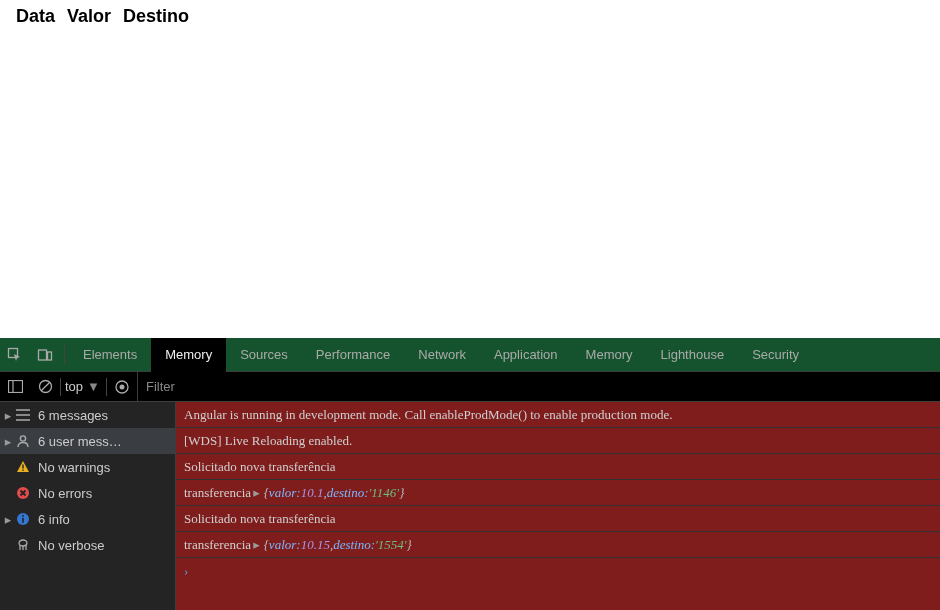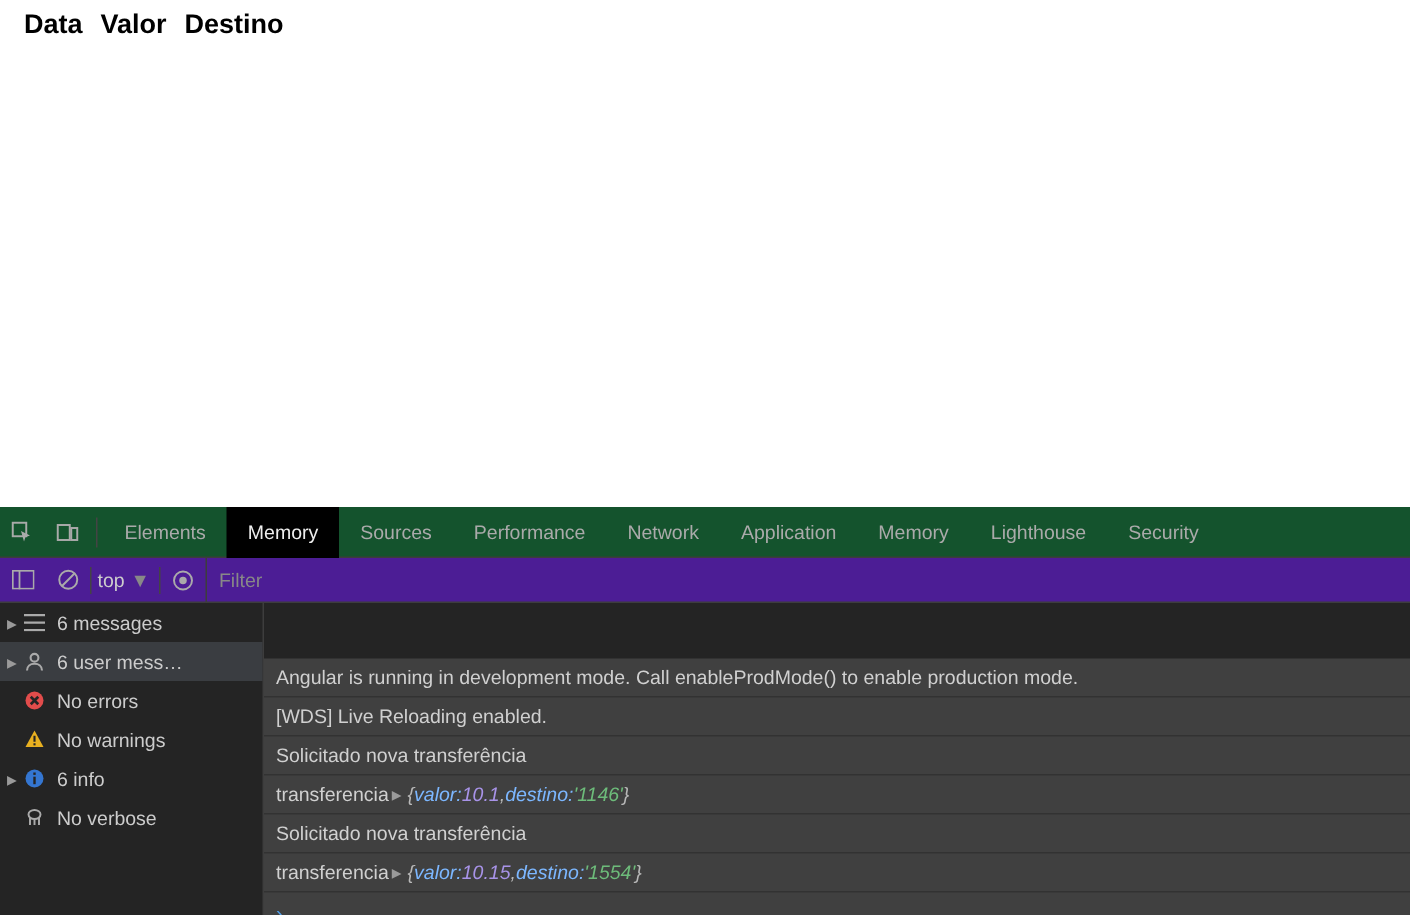--- a/index.html
+++ b/index.html
@@ -8,36 +8,36 @@
   table { border-collapse: collapse; }
   th { font-weight: bold; text-align: center; padding: 2px 6px; }
   td { padding: 1px 3px; white-space: nowrap; }
 
   .devtools { position: absolute; top: 338px; left: 0; width: 940px; height: 272px; background: #242424; color: #ccc; font-family: "Segoe UI", Arial, sans-serif; font-size: 13px; }
   .dt-tabbar { height: 34px; display: flex; align-items: center; border-bottom: 1px solid #3d3d3d; background: #14532d; }
   .dt-icon-btn { width: 30px; height: 34px; display: flex; align-items: center; justify-content: center; color: #aaa; }
   .dt-tab { padding: 0 14px; height: 34px; display: flex; align-items: center; color: #aaa; cursor: default; }
   .dt-tab.active { background: #000; color: #eee; }
 
-  .dt-toolbar { height: 30px; display: flex; align-items: center; border-bottom: 1px solid #3d3d3d; background: #4c1d95; }
+  .dt-toolbar { height: 30px; display: flex; align-items: center; border-bottom: 1px solid #3d3d3d; background: #000000; }
   .dt-tool { width: 30px; height: 30px; display: flex; align-items: center; justify-content: center; color: #aaa; }
   .dt-context { display: flex; align-items: center; color: #ccc; padding: 0 6px 0 4px; height: 30px; }
   .dt-filter-wrap { flex: 1; height: 30px; display: flex; align-items: center; border-left: 1px solid #3d3d3d; }
   .dt-filter { background: transparent; border: none; outline: none; color: #ccc; font-size: 13px; padding: 0 8px; width: 100%; height: 100%; }
   .dt-filter::placeholder { color: #888; }
 
   .dt-body { display: flex; height: 208px; }
   .dt-sidebar { width: 176px; border-right: 1px solid #3d3d3d; background: #242424; }
   .sb-row { height: 26px; display: flex; align-items: center; padding: 0 6px 0 2px; color: #ccc; font-size: 13px; }
   .sb-row.sel { background: #3a3d41; }
   .sb-arrow { width: 12px; display: inline-flex; justify-content: center; color: #9a9a9a; }
   .sb-ico { width: 18px; display: inline-flex; justify-content: center; margin-right: 6px; }
   .sb-txt { white-space: nowrap; overflow: hidden; text-overflow: ellipsis; }
 
-  .dt-log { flex: 1; background: #404040; font-family: Liberation Sans, sans-serif; font-size: 13px; overflow: hidden; margin-top: 37px; }
+  .dt-log { flex: 1; background: #7f1d1d; font-family: Liberation Serif, serif; font-size: 13px; overflow: hidden; }
   .log-row { height: 26px; display: flex; align-items: center; padding: 0 8px; border-bottom: 1px solid #323232; color: #d0d0d0; white-space: nowrap; }
   .log-prompt { height: 26px; display: flex; align-items: center; padding: 0 8px; color: #4f9eea; }
   .js-key { color: #7cb7ff; font-style: italic; }
   .js-num { color: #a893e8; font-style: italic; }
   .js-str { color: #6dbb7a; font-style: italic; }
   .js-punc { color: #b8b8b8; font-style: italic; }
   .expand-tri { color: #9a9a9a; margin: 0 4px 0 2px; }
 
   svg { display: block; }
 </style>
@@ -136,36 +136,36 @@
               <circle cx="7" cy="4.5" r="2.6" fill="none" stroke="#aaa" stroke-width="1.4"></circle>
               <path d="M2 13c0-3 2.2-4.5 5-4.5s5 1.5 5 4.5" fill="none" stroke="#aaa" stroke-width="1.4"></path>
             </svg>
         </span>
         <span class="sb-txt">6 user mess…</span>
       </div>
       <div class="sb-row">
         <span class="sb-arrow"></span>
         <span class="sb-ico">
           <svg width="14" height="14" viewBox="0 0 14 14">
-              <circle cx="7" cy="7" r="6" fill="#e24c4b"></circle>
-              <path d="M4.5 4.5 L9.5 9.5 M9.5 4.5 L4.5 9.5" stroke="#242424" stroke-width="1.8"></path>
-            </svg>
-        </span>
-        <span class="sb-txt">No errors</span>
-      </div>
-      <div class="sb-row">
-        <span class="sb-arrow"></span>
-        <span class="sb-ico">
-          <svg width="14" height="14" viewBox="0 0 14 14">
               <path d="M7 1 L13 12 L1 12 Z" fill="#e8b020"></path>
               <rect x="6.3" y="4.5" width="1.4" height="4" fill="#242424"></rect>
               <rect x="6.3" y="9.5" width="1.4" height="1.4" fill="#242424"></rect>
             </svg>
         </span>
         <span class="sb-txt">No warnings</span>
+      </div>
+      <div class="sb-row">
+        <span class="sb-arrow"></span>
+        <span class="sb-ico">
+          <svg width="14" height="14" viewBox="0 0 14 14">
+              <circle cx="7" cy="7" r="6" fill="#e24c4b"></circle>
+              <path d="M4.5 4.5 L9.5 9.5 M9.5 4.5 L4.5 9.5" stroke="#242424" stroke-width="1.8"></path>
+            </svg>
+        </span>
+        <span class="sb-txt">No errors</span>
       </div>
       <div class="sb-row">
         <span class="sb-arrow">▸</span>
         <span class="sb-ico">
           <svg width="14" height="14" viewBox="0 0 14 14">
               <circle cx="7" cy="7" r="6" fill="#3476d1"></circle>
               <rect x="6.2" y="3" width="1.6" height="1.6" fill="#242424"></rect>
               <rect x="6.2" y="5.8" width="1.6" height="5" fill="#242424"></rect>
             </svg>
         </span>

